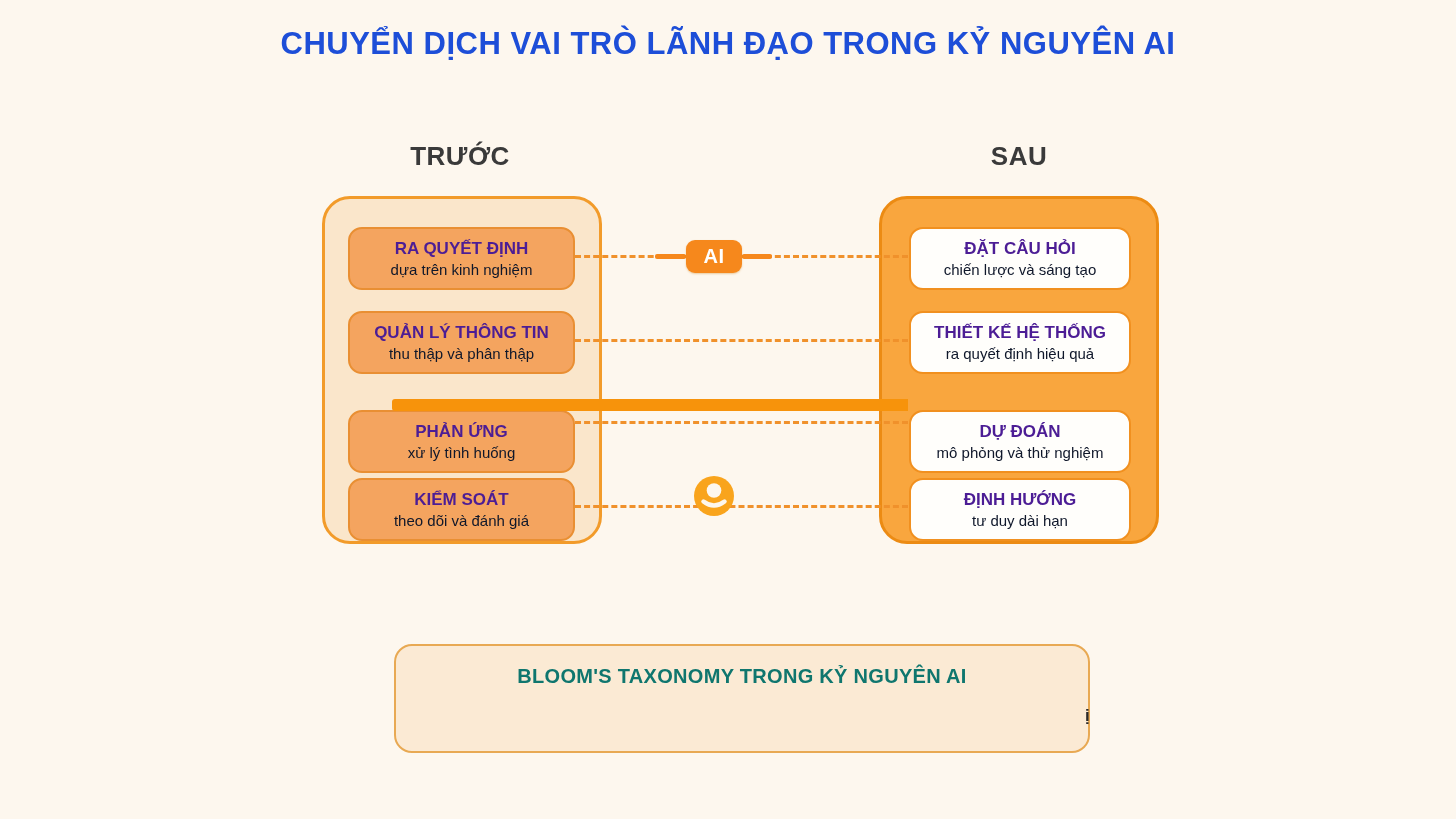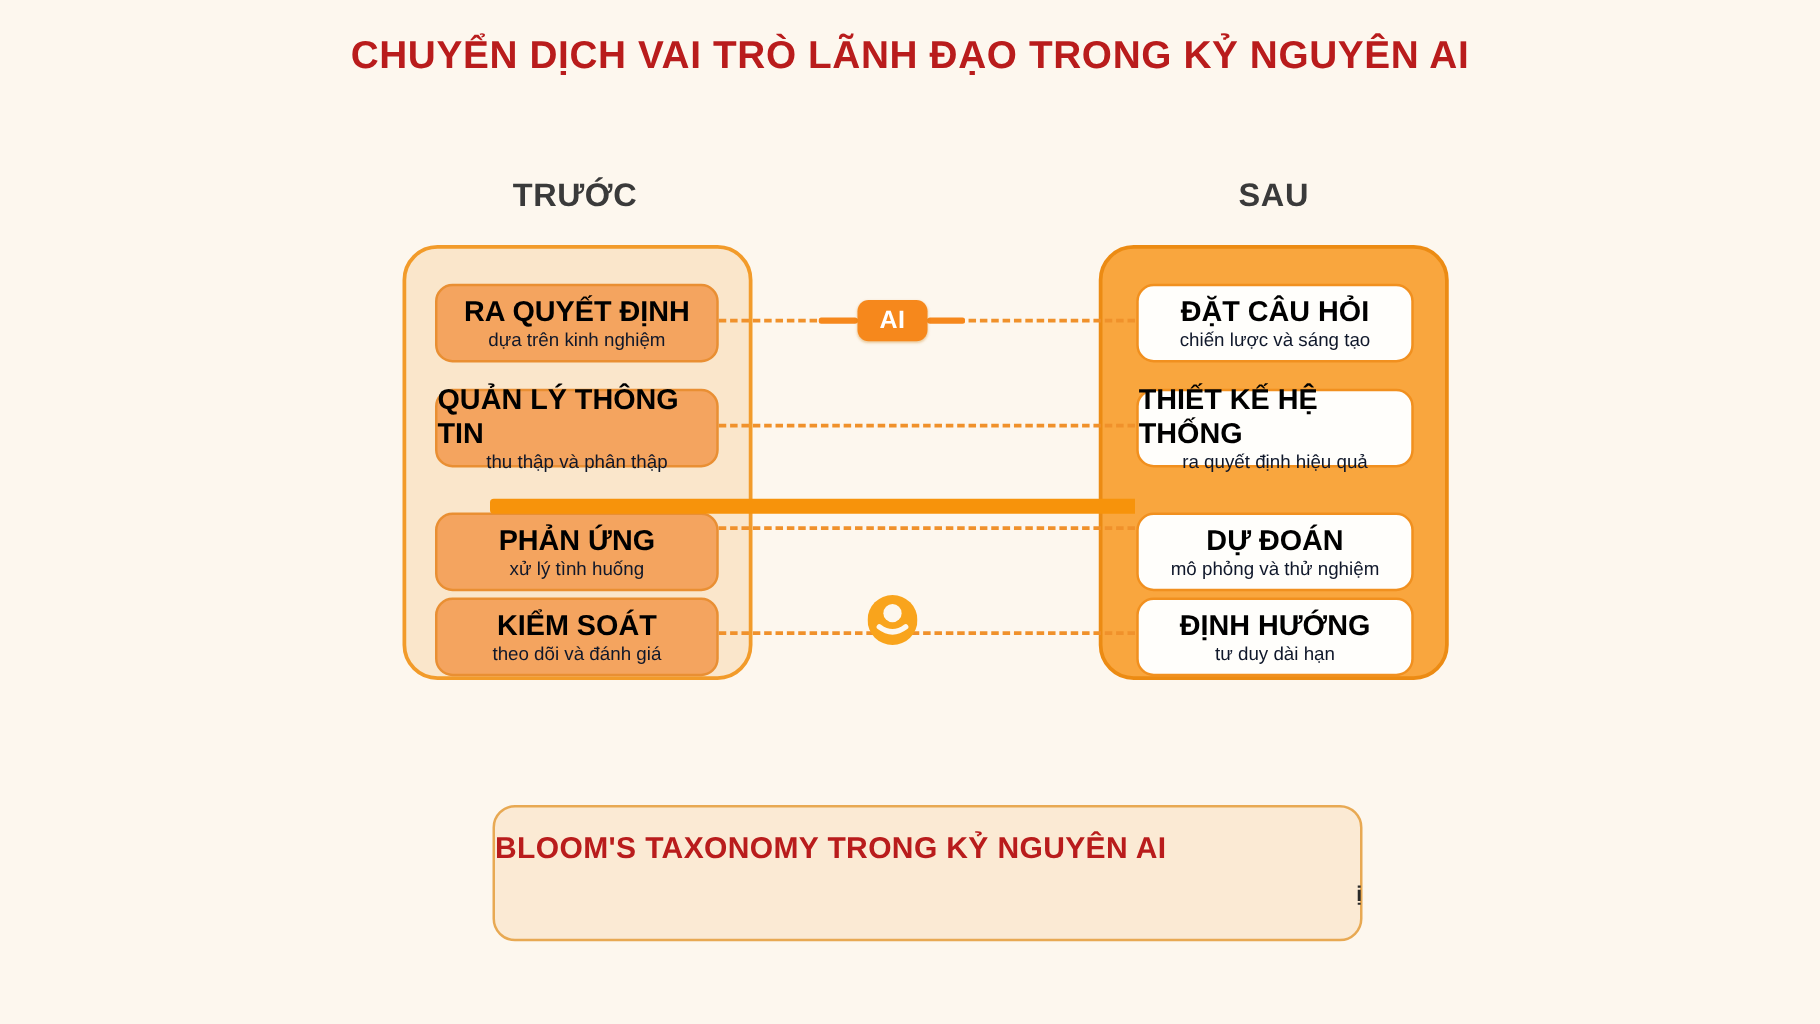--- a/index.html
+++ b/index.html
@@ -7,21 +7,21 @@
     width:1456px;height:819px;
     background:#fdf7ee;
     font-family:"Liberation Sans","DejaVu Sans",sans-serif;
     position:relative;overflow:hidden;
     color:#3a3a3a;
   }
   .stage{position:absolute;inset:0;}
   .main-title{
     position:absolute;left:0;top:26px;width:1456px;
     text-align:center;font-size:31px;font-weight:bold;
-    letter-spacing:.5px;color:#b91c1c;
+    letter-spacing:.5px;color:#1d4ed8;
   }
   .col-header{
     position:absolute;top:141px;width:220px;text-align:center;
     font-size:26px;font-weight:bold;color:#3a3a3a;letter-spacing:.5px;
   }
   .col-header.before{left:350px;}
   .col-header.after{left:909px;}
 
   .container{
     position:absolute;top:196px;width:280px;height:348px;
@@ -32,21 +32,21 @@
   }
   .container.after{
     left:879px;background:#f9a63e;border:3px solid #ec8b13;
   }
 
   .role-box{
     position:absolute;height:63px;border-radius:14px;box-sizing:border-box;
     display:flex;flex-direction:column;justify-content:center;align-items:center;
     line-height:1.15;
   }
-  .role-box .t{font-size:23px;font-weight:bold;color:#000000;}
+  .role-box .t{font-size:17px;font-weight:bold;color:#4c1d95;}
   .role-box .s{font-size:15px;color:#0f172a;margin-top:2px;}
   .role-box.before{left:348px;width:227px;background:#f4a45f;border:2px solid #e98f33;}
   .role-box.after{left:909px;width:222px;background:#fffefb;border:2.5px solid #f1901f;}
   .r1{top:227px;} .r2{top:311px;} .r3{top:410px;} .r4{top:478px;}
 
   .dash-line{
     position:absolute;left:575px;width:333px;height:0;
     border-top:3px dashed #f0912b;
   }
   .d1{top:255px;} .d2{top:339px;} .d3{top:421px;} .d4{top:505px;}
@@ -71,22 +71,22 @@
     position:absolute;left:392px;top:399px;width:516px;height:12px;
     background:#f7930b;border-radius:3px 0 0 3px;z-index:5;
   }
 
   .bottom-panel{
     position:absolute;left:394px;top:644px;width:696px;height:109px;
     background:#fbead4;border:2px solid #e8a953;border-radius:18px;
     box-sizing:border-box;
   }
   .bottom-title{
-    position:absolute;left:0;top:19px;width:100%;text-align:left;
-    font-size:24px;font-weight:bold;color:#b91c1c;letter-spacing:.3px;
+    position:absolute;left:0;top:19px;width:100%;text-align:center;
+    font-size:20px;font-weight:bold;color:#0f766e;letter-spacing:.3px;
   }
   .text-fragment{
     position:absolute;left:689px;top:60px;width:8px;height:22px;
     overflow:hidden;font-size:17px;font-weight:bold;color:#2a2a2a;
   }
 </style>
 </head>
 <body>
 
 <div class="stage">

